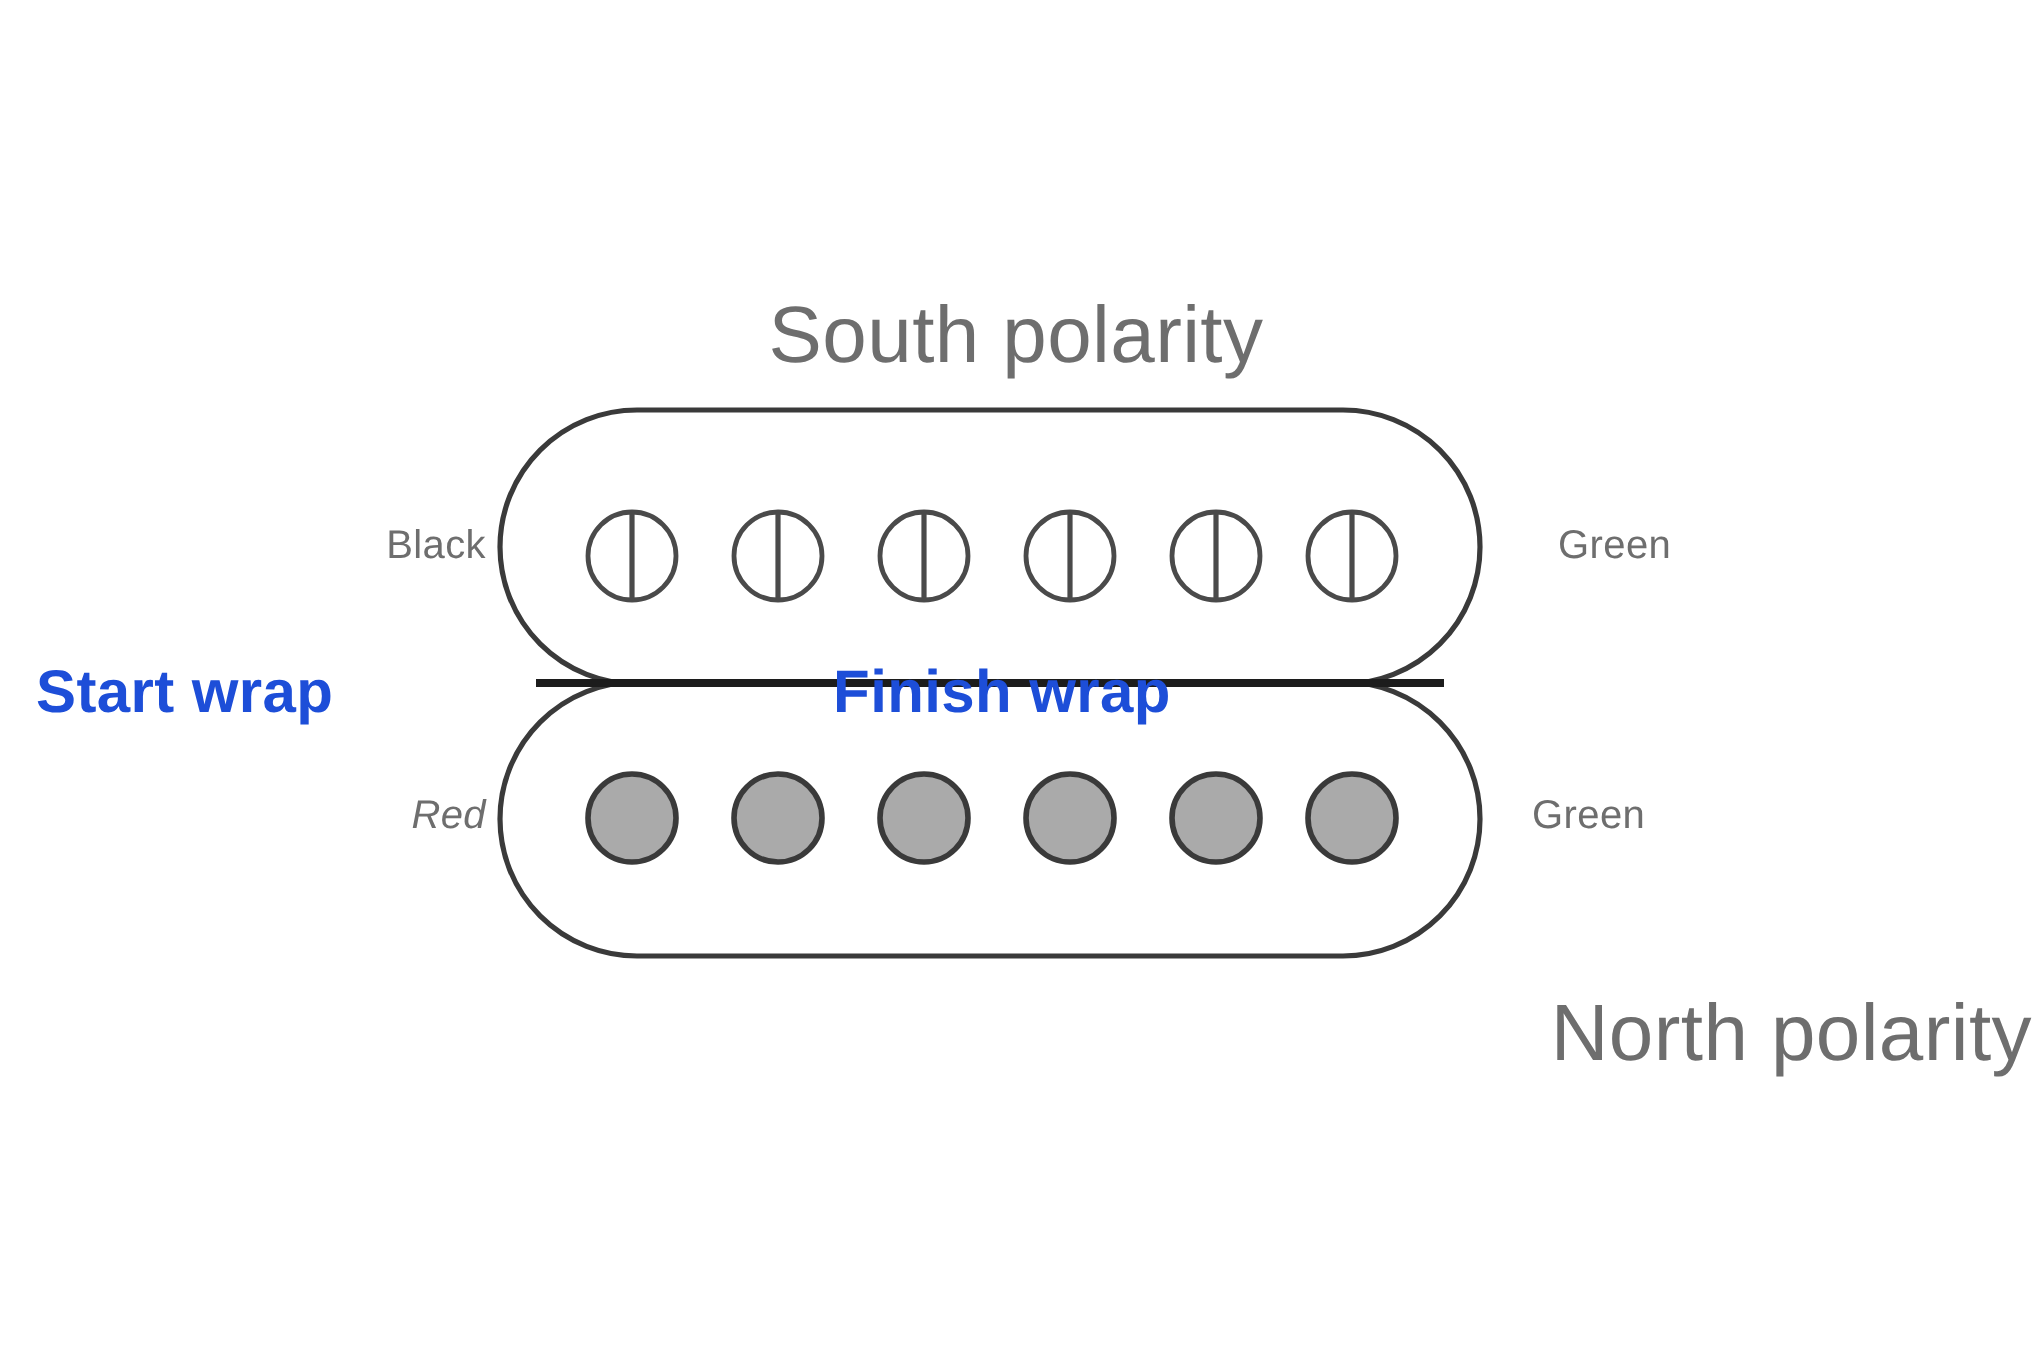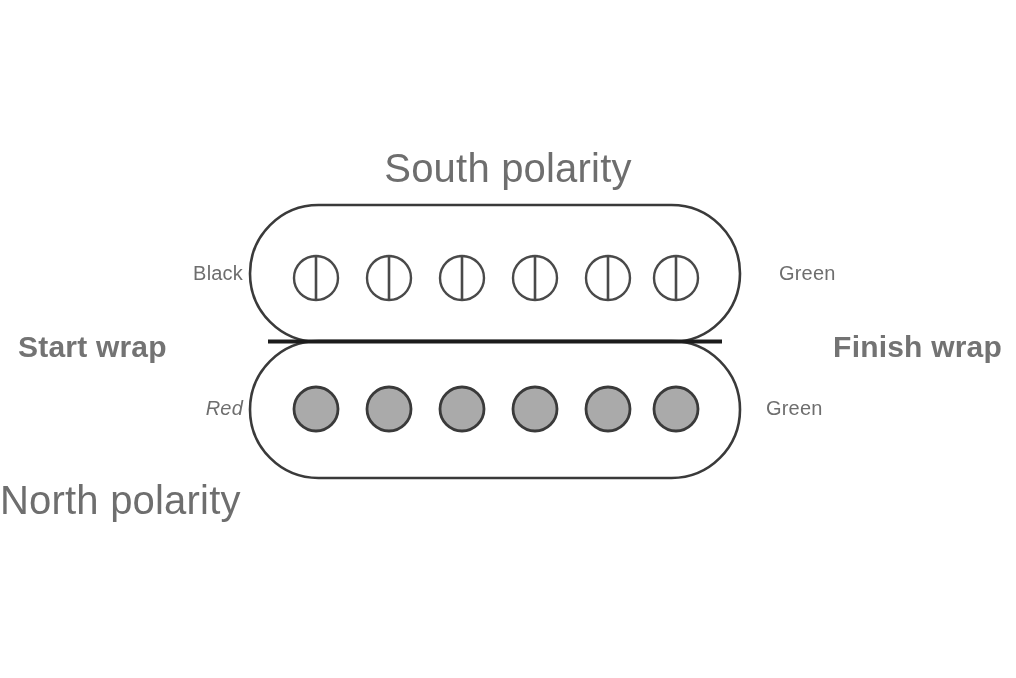--- a/index.html
+++ b/index.html
@@ -36,32 +36,32 @@
     letter-spacing: 0.2px;
   }
   .lbl-lead {
     font-size: 20px;
     color: #6e6e6e;
     font-weight: 400;
     letter-spacing: 0.2px;
   }
   .lbl-wrap {
     font-size: 30px;
-    color: #737373;
+    color: #1d4ed8;
     font-weight: 700;
     letter-spacing: 0.2px;
   }
   #label-south-polarity { left: 0; top: 148px; width: 1016px; text-align: center; }
-  #label-north-polarity { left: 0; top: 480px; width: 1016px; text-align: left; }
+  #label-north-polarity { left: 0; top: 497px; width: 1016px; text-align: right; }
   #label-black { left: 0; top: 263px; width: 243px; text-align: right; }
   #label-red   { left: 0; top: 398px; width: 243px; text-align: right; font-style: italic; }
   #label-green { left: 779px; top: 263px; text-align: right; }
   #label-white { left: 766px; top: 398px; text-align: left; }
   #label-start-wrap  { left: 18px; top: 332px; text-align: left; }
-  #label-finish-wrap { left: 0; top: 332px; width: 1002px; text-align: right; }
+  #label-finish-wrap { left: 0; top: 332px; width: 1002px; text-align: center; }
 </style>
 </head>
 <body>
 
 <div id="stage">
 
   <svg id="diagram-svg" viewBox="0 0 1016 678" xmlns="http://www.w3.org/2000/svg">
 
     <rect x="250" y="205" width="490" height="137" rx="68.5" ry="68.5" fill="#ffffff" stroke="#3a3a3a" stroke-width="2.6"></rect>
 

